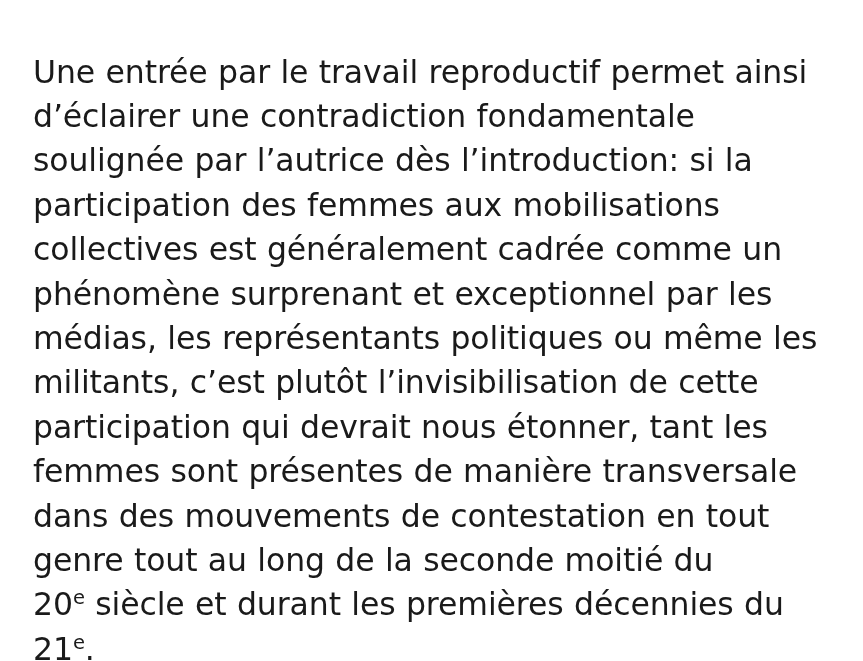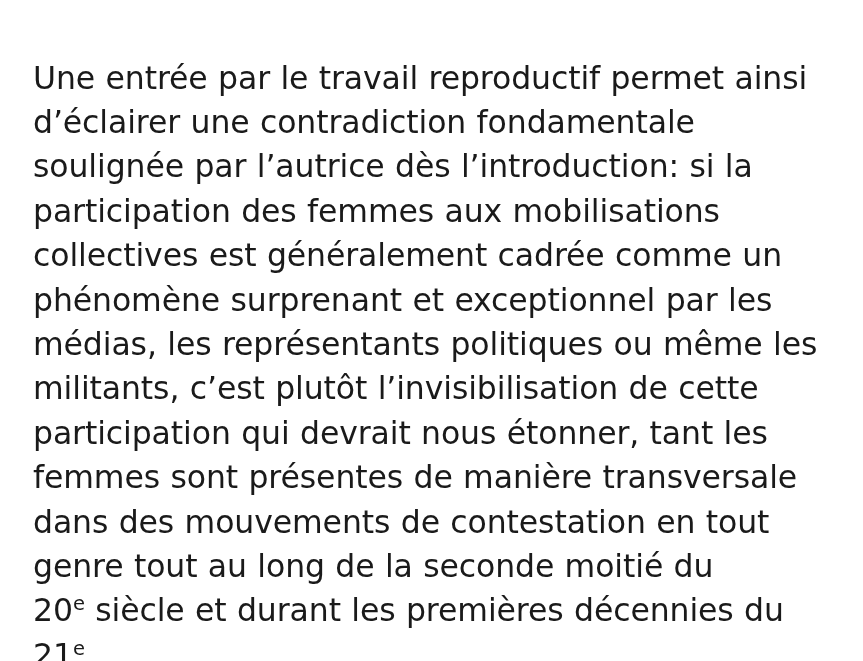--- a/index.html
+++ b/index.html
@@ -11,21 +11,21 @@
     height: 661px;
     background: #ffffff;
     font-family: "DejaVu Sans", sans-serif;
     overflow: hidden;
   }
   .page {
     box-sizing: border-box;
     width: 863px;
     height: 661px;
     background: #ffffff;
-    padding: 24px 36px 10px 33px;
+    padding: 18px 36px 10px 33px;
   }
   .passage {
     color: #1a1a1a;
     font-size: 31.5px;
     line-height: 44.4px;
     letter-spacing: -0.1px;
     font-weight: 400;
     text-align: left;
     white-space: pre-wrap;
     word-spacing: 0.5px;

